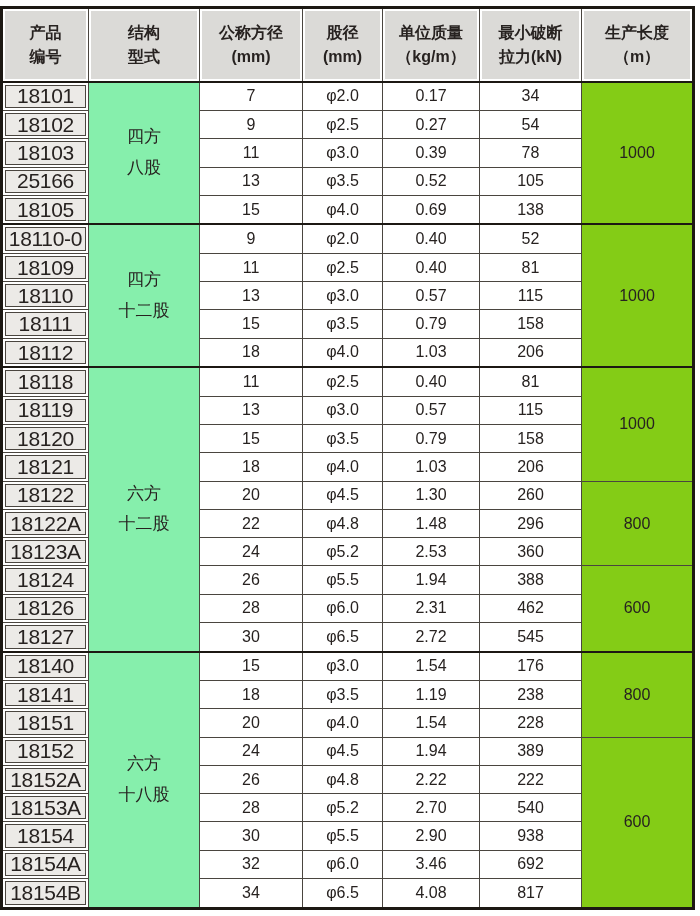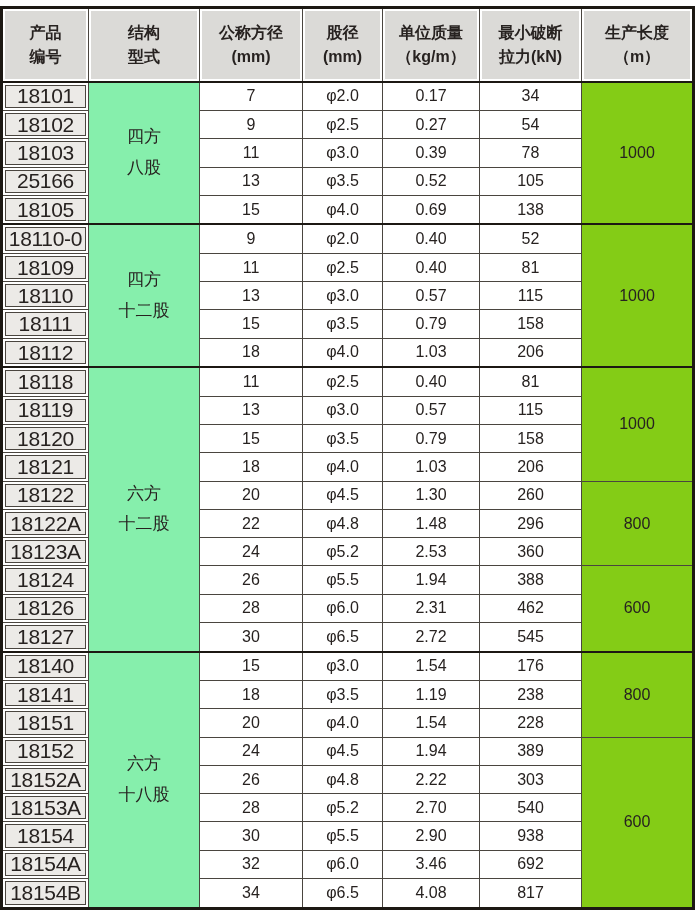--- a/index.html
+++ b/index.html
@@ -345,21 +345,21 @@
           <td class="num">389</td>
           <td class="length-cell" rowspan="6">600</td>
         </tr>
         <tr>
           <td class="code-cell">
             <div class="code-box">18152A</div>
           </td>
           <td class="num">26</td>
           <td class="num">φ4.8</td>
           <td class="num">2.22</td>
-          <td class="num">303</td>
+          <td class="num">222</td>
         </tr>
         <tr>
           <td class="code-cell">
             <div class="code-box">18153A</div>
           </td>
           <td class="num">28</td>
           <td class="num">φ5.2</td>
           <td class="num">2.70</td>
           <td class="num">540</td>
         </tr>

